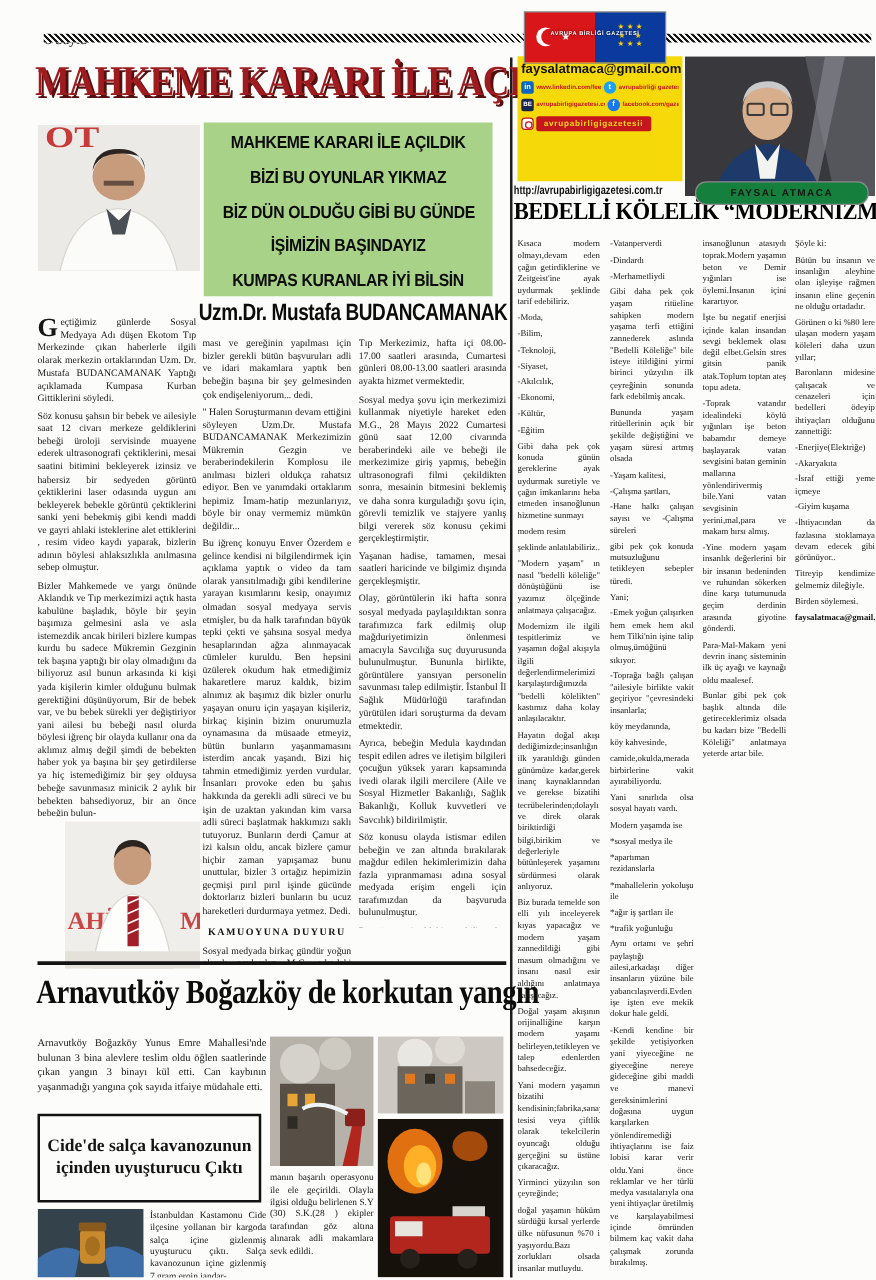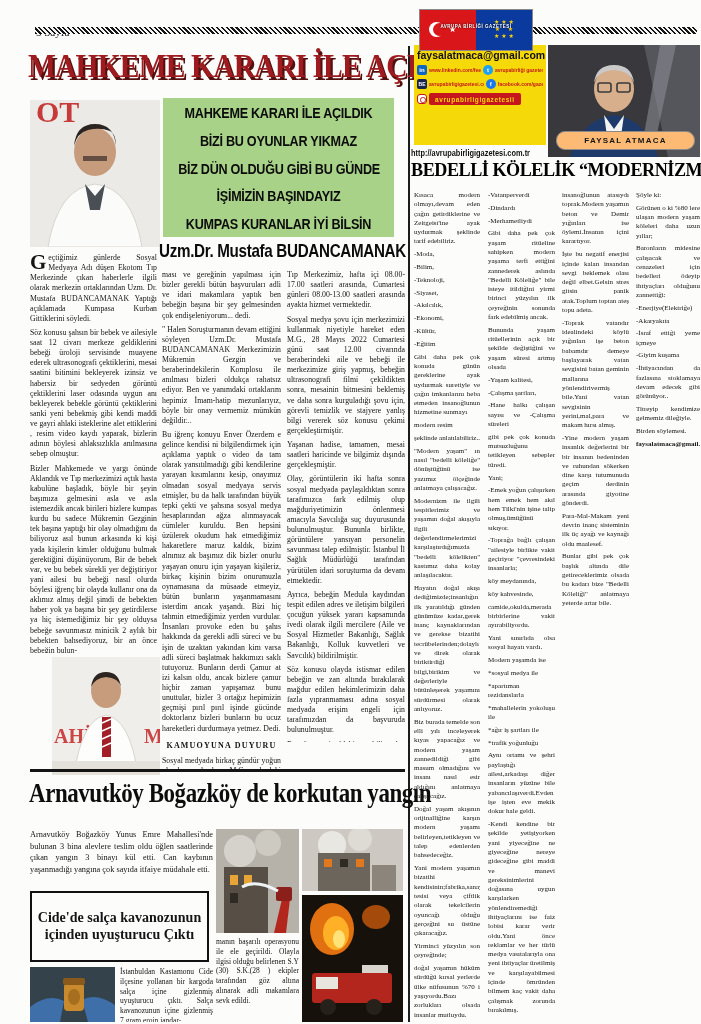--- a/index.html
+++ b/index.html
@@ -17,21 +17,21 @@
   .flag-eu{width:50%;background:#0a3a9e;color:#ffd200;font-family:"DejaVu Sans",sans-serif;
            font-size:6px;line-height:7px;text-align:center;padding-top:8px;box-sizing:border-box;}
   .flag-caption{position:absolute;left:0;right:0;top:14px;text-align:center;font:bold 4.5px "Liberation Sans",sans-serif;
                 color:#fff;text-shadow:0 0 2px #000;letter-spacing:.5px;}
   #vrule{position:absolute;left:408px;top:46px;width:1.5px;height:976px;background:#1c1c1c;}
   
   #main-headline{position:absolute;left:28px;top:47px;font-weight:bold;font-size:34px;color:#9e1b1f;
                  white-space:nowrap;letter-spacing:-1px;transform:scaleX(.87);transform-origin:0 50%;
                  text-shadow:2.5px 2.5px 0 #53100f;}
   .photo{position:absolute;overflow:hidden;}
-  #photo1{left:30px;top:100px;width:130px;height:147px;}
+  #photo1{left:30px;top:100px;width:130px;height:117px;}
   #green-box{position:absolute;left:163px;top:98px;width:231px;height:139px;background:#a8d288;
              box-sizing:border-box;padding:7px 4px 5px;display:flex;flex-direction:column;justify-content:space-between;}
   #author-line{position:absolute;left:159px;top:240px;font:bold 19px "Liberation Sans",sans-serif;color:#0b0b0b;
                white-space:nowrap;transform:scaleX(.8);transform-origin:0 50%;letter-spacing:-.4px;}
   .news-col{position:absolute;font-size:7.8px;line-height:1.3;text-align:justify;overflow:hidden;}
   .news-col p{margin:0 0 4px;}
   #lcol1{left:30px;top:253px;width:127px;height:400px;}
   #lcol1 p:first-of-type::first-letter{font-size:21px;font-weight:bold;float:left;line-height:.85;padding:1px 2px 0 0;}
   #lcol2{left:162px;top:270px;width:119px;height:502px;}
   #lcol3{left:287px;top:270px;width:118px;height:472px;}
@@ -63,21 +63,21 @@
   .icon-be{background:#17254e;font-size:5px;}
   .icon-fb{background:#1877f2;border-radius:50%;}
   .icon-ig{background:#fff;border:1.3px solid #c4161c;box-sizing:border-box;position:relative;border-radius:3px;}
   .icon-ig::after{content:"";position:absolute;left:2px;top:2px;width:3.5px;height:3.5px;border:1px solid #c4161c;border-radius:50%;}
   .chip-text{font:bold 5px "Liberation Sans",sans-serif;color:#c4161c;white-space:nowrap;overflow:hidden;}
   .chip-red{background:#c4161c;color:#f6d908;padding:2.5px 6px;border-radius:2px;
             font:bold 6.5px "Liberation Sans",sans-serif;letter-spacing:.6px;}
   #rc-website{position:absolute;left:411px;top:147px;width:138px;font:bold 9.5px "Liberation Sans",sans-serif;
               white-space:nowrap;transform:scaleX(.78);transform-origin:0 50%;color:#111;}
   #faysal-photo{left:548px;top:45px;width:152px;height:112px;}
-  #faysal-pill{position:absolute;left:556px;top:131px;width:137px;height:17px;background:#fdba74;border:1px solid #8a8a8a;
+  #faysal-pill{position:absolute;left:556px;top:145px;width:137px;height:17px;background:#15803d;border:1px solid #8a8a8a;
                border-radius:9px;display:flex;align-items:center;justify-content:center;
                font:bold 8px "Liberation Sans",sans-serif;letter-spacing:1.2px;z-index:2;}
   #op-headline{position:absolute;left:411px;top:159px;width:290px;font-weight:bold;font-size:19.5px;color:#000;
                white-space:nowrap;transform:scaleX(.93);transform-origin:0 50%;letter-spacing:-.5px;}
   .opcol{position:absolute;top:191px;height:829px;overflow:hidden;font-size:7px;line-height:1.33;text-align:justify;color:#161616;}
   .opcol p{margin:0 0 3.5px;}
   #opc1{left:414px;width:66px;}
   #opc2{left:488px;width:67px;}
   #opc3{left:562px;width:67px;}
   #opc4{left:636px;width:64px;}
@@ -323,20 +323,21 @@
     <p>insanoğlunun atasıydı toprak.Modern yaşamın beton ve Demir yığınları ise öylemi.İnsanın içini karartıyor.</p>
     <p>İşte bu negatif enerjisi içinde kalan insandan sevgi beklemek olası değil elbet.Gelsin stres gitsin panik atak.Toplum toptan ateş topu adeta.</p>
     <p>-Toprak vatandır idealindeki köylü yığınları işe beton babamdır demeye başlayarak vatan sevgisini batan geminin mallarına yönlendirivermiş bile.Yani vatan sevgisinin yerini,mal,para ve makam hırsı almış.</p>
     <p>-Yine modern yaşam insanlık değerlerini bir bir insanın bedeninden ve ruhundan sökerken dine karşı tutumunuda geçim derdinin arasında giyotine gönderdi.</p>
     <p>Para-Mal-Makam yeni devrin inanç sisteminin ilk üç ayağı ve kaynağı oldu maalesef.</p>
     <p>Bunlar gibi pek çok başlık altında dile getireceklerimiz olsada bu kadarı bize "Bedelli Köleliği" anlatmaya yeterde artar bile.</p>
   </div>
 <div id="opc4" class="opcol">
   <div>
       <p>Şöyle ki:</p>
+      <p>Bütün bu insanın ve insanlığın aleyhine olan işleyişe rağmen insanın eline geçenin ne olduğu ortadadır.</p>
       <p>Görünen o ki %80 lere ulaşan modern yaşam köleleri daha uzun yıllar;</p>
       <p>Baronların midesine çalışacak ve cenazeleri için bedelleri ödeyip ihtiyaçları olduğunu zannettiği:</p>
       <p>-Enerjiye(Elektriğe)</p>
       <p>-Akaryakıta</p>
       <p>-İsraf ettiği yeme içmeye</p>
       <p>-Giyim kuşama</p>
       <p>-İhtiyacından da fazlasına stoklamaya devam edecek gibi görünüyor..</p>
       <p>Titreyip kendimize gelmemiz dileğiyle.</p>
       <p>Birden söylemesi.</p>
     </div>

